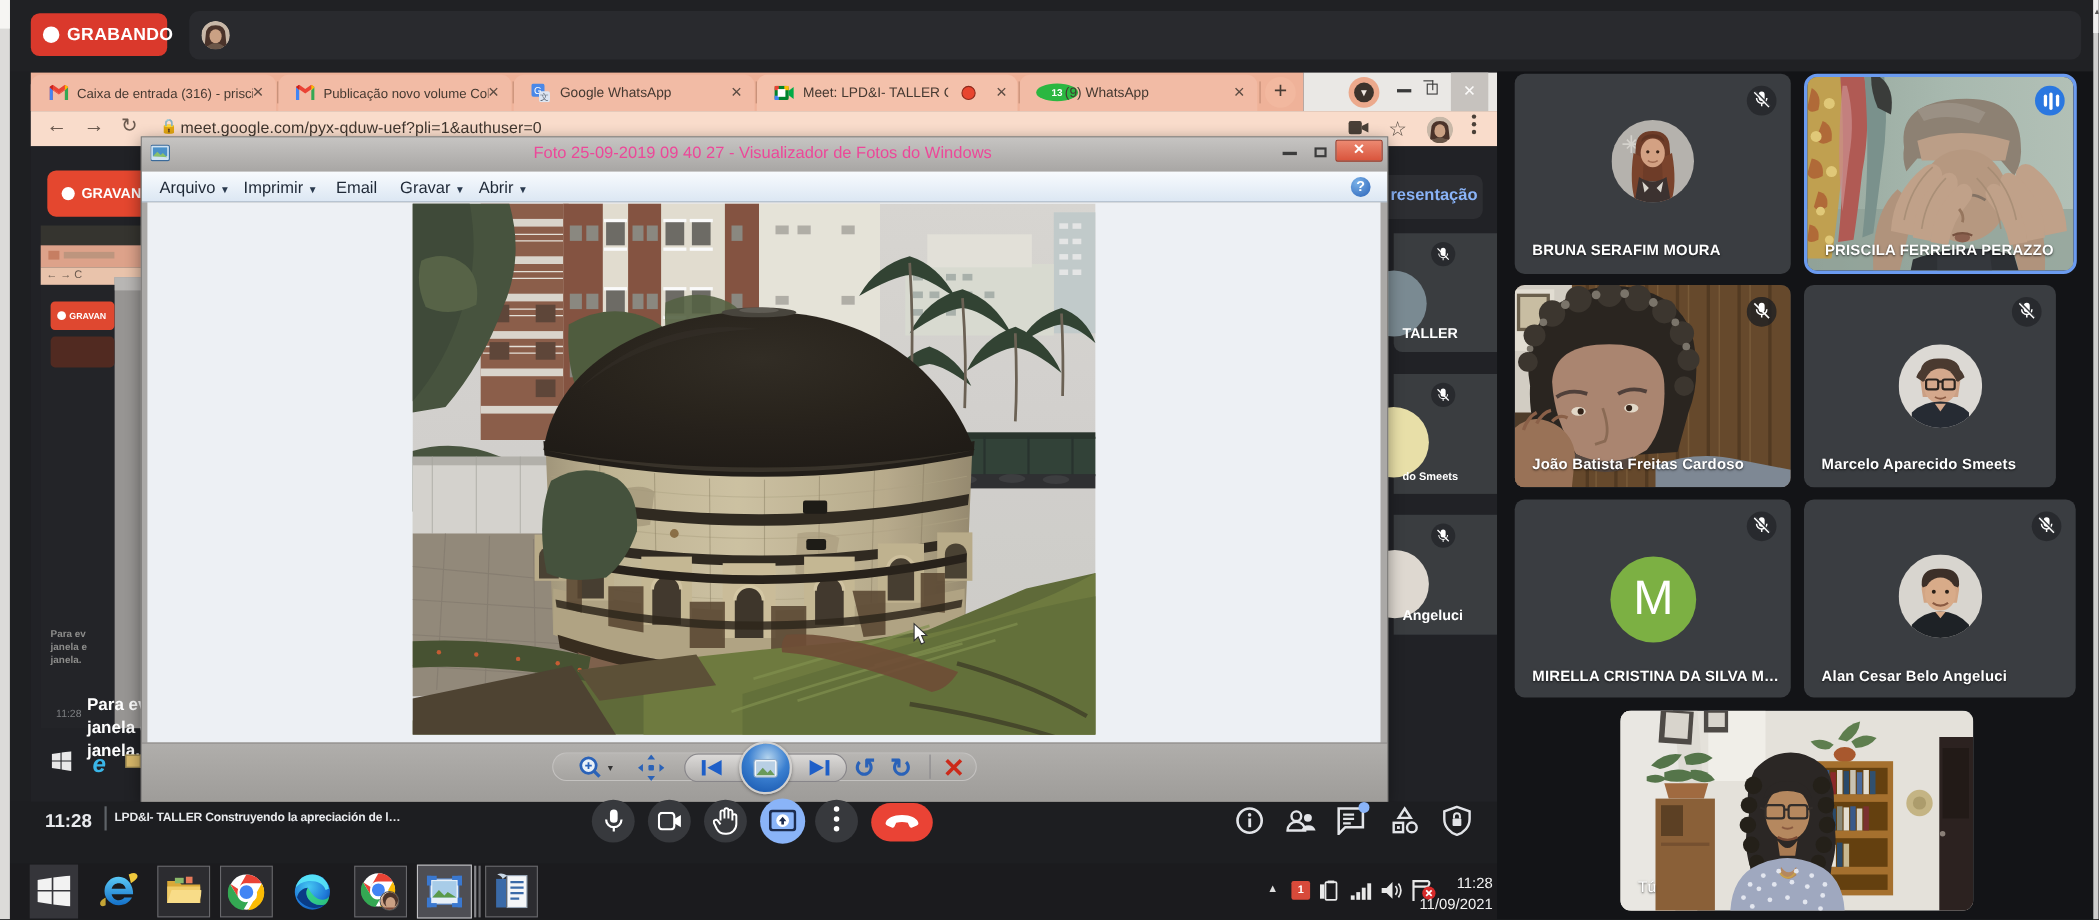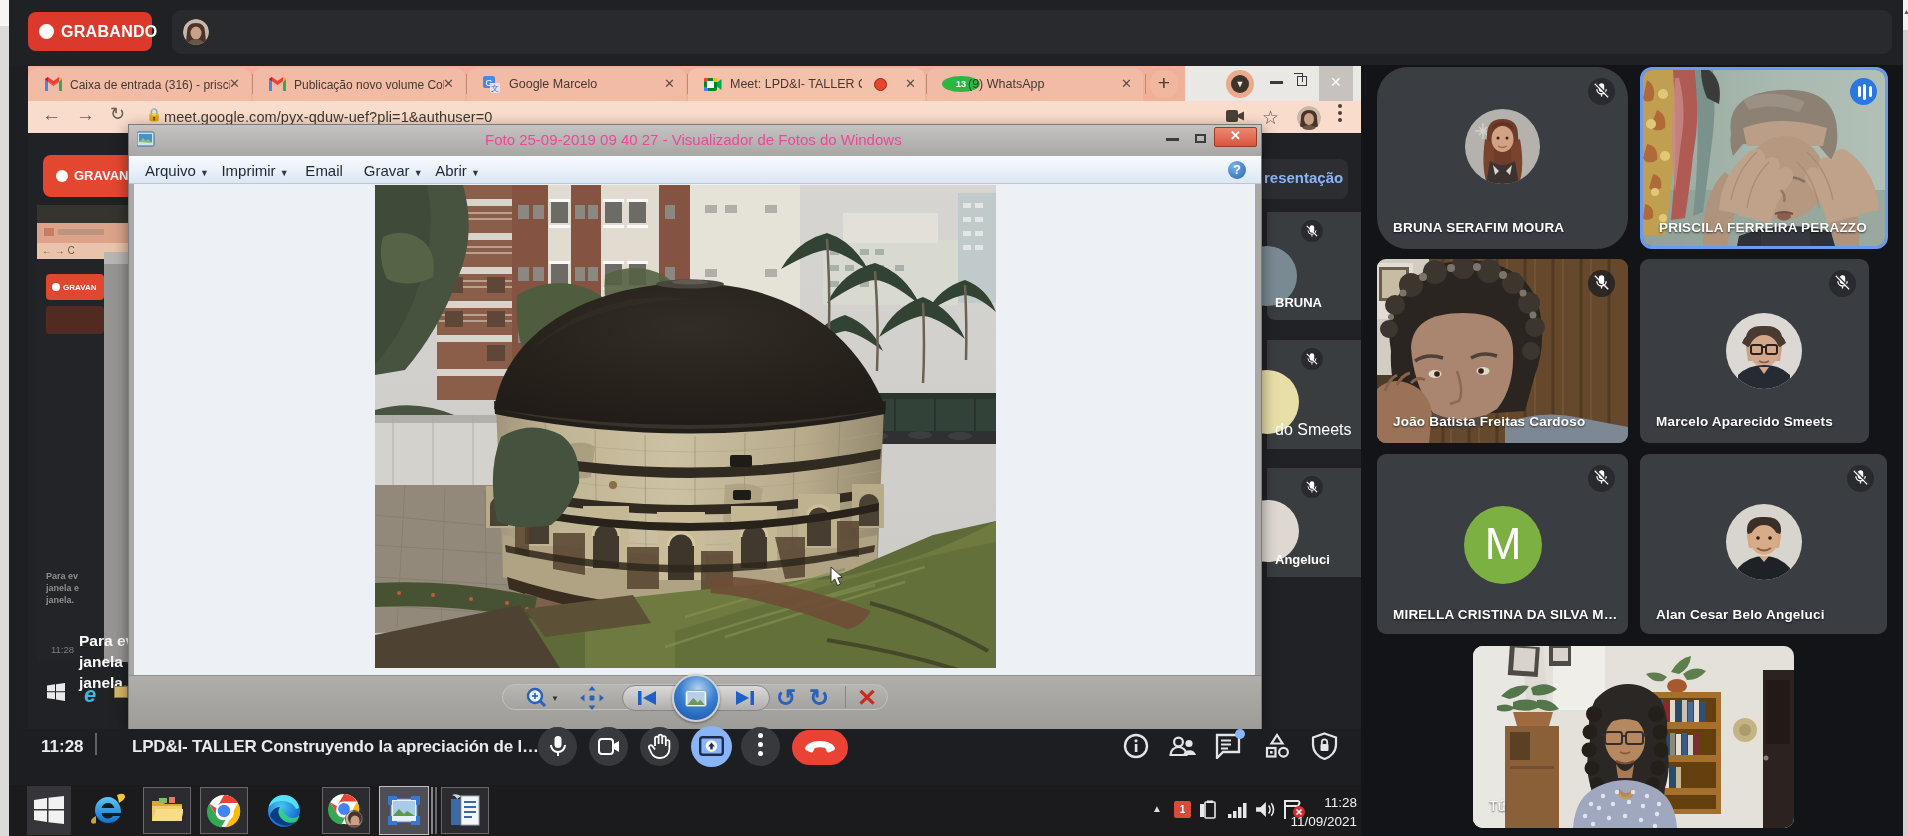--- a/index.html
+++ b/index.html
@@ -61,21 +61,21 @@
       <div style="position:absolute;right:11px;top:8px;font-size:13px;color:#5d4c43;">✕</div>
     </div>
 
     <div class="abs" style="left:467px;top:68px;width:219px;height:33px;background:#f2bba5;border-radius:9px 9px 0 0;">
       <svg style="position:absolute;left:16px;top:8px" width="17" height="17" viewBox="0 0 17 17">
           <rect x="0" y="0" width="12" height="12" rx="2" fill="#4a88e8"></rect>
           <text x="6" y="9.5" font-size="9" fill="#fff" text-anchor="middle" font-family="Liberation Sans">G</text>
           <rect x="7" y="7" width="10" height="10" rx="2" fill="#dde5f2"></rect>
           <text x="12" y="15" font-size="8" fill="#5f6a78" text-anchor="middle" font-family="Liberation Sans">文</text>
         </svg>
-      <div class="tabtxt" style="position:absolute;left:42px;top:9px;width:130px;">Google Marcelo</div>
+      <div class="tabtxt" style="position:absolute;left:42px;top:9px;width:130px;">Google WhatsApp</div>
       <div style="position:absolute;right:11px;top:8px;font-size:13px;color:#5d4c43;">✕</div>
     </div>
 
     <div class="abs" style="left:688px;top:68px;width:237px;height:33px;background:#f4c1ab;border-radius:9px 9px 0 0;">
       <svg style="position:absolute;left:16px;top:10px" width="18" height="13" viewBox="0 0 18 13">
           <rect x="0" y="0" width="13" height="13" rx="2" fill="#00832d"></rect>
           <rect x="0" y="0" width="13" height="13" rx="2" fill="#fff" opacity="0"></rect>
           <path d="M13 4.5 17.5 1v11L13 8.5z" fill="#00ac47"></path>
           <rect x="0" y="0" width="4" height="4" fill="#ea4335"></rect>
           <rect x="0" y="9" width="4" height="4" fill="#4285f4"></rect>
@@ -175,32 +175,32 @@
   <div id="nestside">
     <div class="abs" style="left:1267px;top:212px;width:94px;height:108px;background:#3a3d40;border-radius:0 0 0 8px;">
       <div class="micwrap" style="width:22px;height:22px;top:8px;right:38px;"><svg width="22" height="22" viewBox="0 0 24 24">
             <g stroke="#fff" stroke-width="1.6" fill="none" transform="translate(4.5,4.5) scale(0.62)">
               <rect x="8" y="2" width="8" height="13" rx="4" fill="#fff" stroke="none"></rect>
               <path d="M5 11 a7 7 0 0 0 14 0 M12 18 v4"></path>
               <line x1="3" y1="3" x2="21" y2="21" stroke-width="2"></line>
             </g>
           </svg></div>
       <div style="position:absolute;left:-30px;top:34px;width:60px;height:60px;border-radius:50%;background:#7a8a92;"></div>
-      <div style="position:absolute;left:8px;bottom:10px;color:#fff;font-weight:bold;font-size:13px;">BRUNA</div>
+      <div style="position:absolute;left:8px;bottom:10px;color:#fff;font-weight:bold;font-size:13px;">TALLER</div>
     </div>
     <div class="abs" style="left:1267px;top:340px;width:94px;height:109px;background:#3a3d40;">
       <div class="micwrap" style="width:22px;height:22px;top:8px;right:38px;"><svg width="22" height="22" viewBox="0 0 24 24">
             <g stroke="#fff" stroke-width="1.6" fill="none" transform="translate(4.5,4.5) scale(0.62)">
               <rect x="8" y="2" width="8" height="13" rx="4" fill="#fff" stroke="none"></rect>
               <path d="M5 11 a7 7 0 0 0 14 0 M12 18 v4"></path>
               <line x1="3" y1="3" x2="21" y2="21" stroke-width="2"></line>
             </g>
           </svg></div>
       <div style="position:absolute;left:-32px;top:30px;width:64px;height:64px;border-radius:50%;background:#e8dfa8;"></div>
-      <div style="position:absolute;left:8px;bottom:10px;color:#fff;font-weight:normal;font-size:16px;">do Smeets</div>
+      <div style="position:absolute;left:8px;bottom:10px;color:#fff;font-weight:bold;font-size:10px;">do Smeets</div>
     </div>
     <div class="abs" style="left:1267px;top:468px;width:94px;height:109px;background:#3a3d40;">
       <div class="micwrap" style="width:22px;height:22px;top:8px;right:38px;"><svg width="22" height="22" viewBox="0 0 24 24">
             <g stroke="#fff" stroke-width="1.6" fill="none" transform="translate(4.5,4.5) scale(0.62)">
               <rect x="8" y="2" width="8" height="13" rx="4" fill="#fff" stroke="none"></rect>
               <path d="M5 11 a7 7 0 0 0 14 0 M12 18 v4"></path>
               <line x1="3" y1="3" x2="21" y2="21" stroke-width="2"></line>
             </g>
           </svg></div>
       <div style="position:absolute;left:-30px;top:32px;width:62px;height:62px;border-radius:50%;background:#ded8d0;"></div>
@@ -592,21 +592,21 @@
     <div class="abs" style="left:776px;top:684px;color:#2a62b8;font-size:24px;font-weight:bold;">↺</div>
     <div class="abs" style="left:809px;top:684px;color:#2a62b8;font-size:24px;font-weight:bold;">↻</div>
     <div class="abs" style="left:845px;top:686px;width:1px;height:22px;background:#88868a;"></div>
     <div class="abs" style="left:857px;top:684px;color:#cc2a1a;font-size:24px;font-weight:bold;">✕</div>
   </div>
 
   <div id="meetbar">
     <div class="abs" style="left:9px;top:729px;width:1352px;height:56px;background:#1d1e21;"></div>
     <div class="abs" style="left:41px;top:737px;color:#e8eaed;font-size:17px;font-weight:bold;">11:28</div>
     <div class="abs" style="left:95px;top:733px;width:1.5px;height:22px;background:#5f6368;"></div>
-    <div class="abs" style="left:104px;top:737px;color:#e8eaed;font-size:17px;font-weight:bold;letter-spacing:-0.2px;margin-left:28px;">LPD&amp;I- TALLER Construyendo la apreciación de l…</div>
+    <div class="abs" style="left:104px;top:737px;color:#e8eaed;font-size:11px;font-weight:bold;letter-spacing:-0.2px;">LPD&amp;I- TALLER Construyendo la apreciación de l…</div>
 
     <div class="abs" style="left:538px;top:727px;width:39px;height:39px;border-radius:50%;background:#37393d;"></div>
     <svg class="abs" style="left:548px;top:735px" width="20" height="24" viewBox="0 0 20 24">
         <rect x="6.5" y="1" width="7" height="12" rx="3.5" fill="#fff"></rect>
         <path d="M3 10 a7 7 0 0 0 14 0" stroke="#fff" stroke-width="2" fill="none"></path>
         <line x1="10" y1="17" x2="10" y2="21" stroke="#fff" stroke-width="2"></line>
       </svg>
 
     <div class="abs" style="left:589px;top:727px;width:39px;height:39px;border-radius:50%;background:#37393d;"></div>
     <svg class="abs" style="left:598px;top:738px" width="22" height="17" viewBox="0 0 22 17">
@@ -796,21 +796,21 @@
         <path d="M3 1 v19 M3 2 h13 q3 1 0 5 h-13" fill="none" stroke="#e8e8e8" stroke-width="2"></path>
         <circle cx="17" cy="13" r="6" fill="#d82a2a"></circle>
         <path d="M14.5 10.5 l5 5 M19.5 10.5 l-5 5" stroke="#fff" stroke-width="1.6"></path>
       </svg>
     <div class="abs" style="left:1272px;top:793px;width:85px;height:38px;color:#f2f2f2;font-size:13.5px;text-align:right;line-height:19px;">11:28<br>11/09/2021</div>
   </div>
 
   <div class="abs" style="left:1361px;top:65px;width:542px;height:771px;background:#131417;"></div>
   <div id="sidebar">
 
-    <div class="tile" style="left:1377px;top:67px;width:251px;height:182px;border-radius:31px;">
+    <div class="tile" style="left:1377px;top:67px;width:251px;height:182px;">
       <div class="micwrap"><svg width="27" height="27" viewBox="0 0 27 27">
             <g transform="translate(5.5,4.5) scale(0.67)">
               <rect x="8" y="1" width="8" height="13" rx="4" fill="#fff"></rect>
               <path d="M5 10 a7 7 0 0 0 14 0" stroke="#fff" stroke-width="2" fill="none"></path>
               <line x1="12" y1="17" x2="12" y2="21" stroke="#fff" stroke-width="2"></line>
               <line x1="2" y1="2" x2="22" y2="22" stroke="#fff" stroke-width="2.2"></line>
               <line x1="3.5" y1="0.8" x2="23.5" y2="20.8" stroke="#3a3d41" stroke-width="2"></line>
             </g>
           </svg></div>
       <svg style="position:absolute;left:88px;top:42px" width="75" height="75" viewBox="0 0 75 75">

